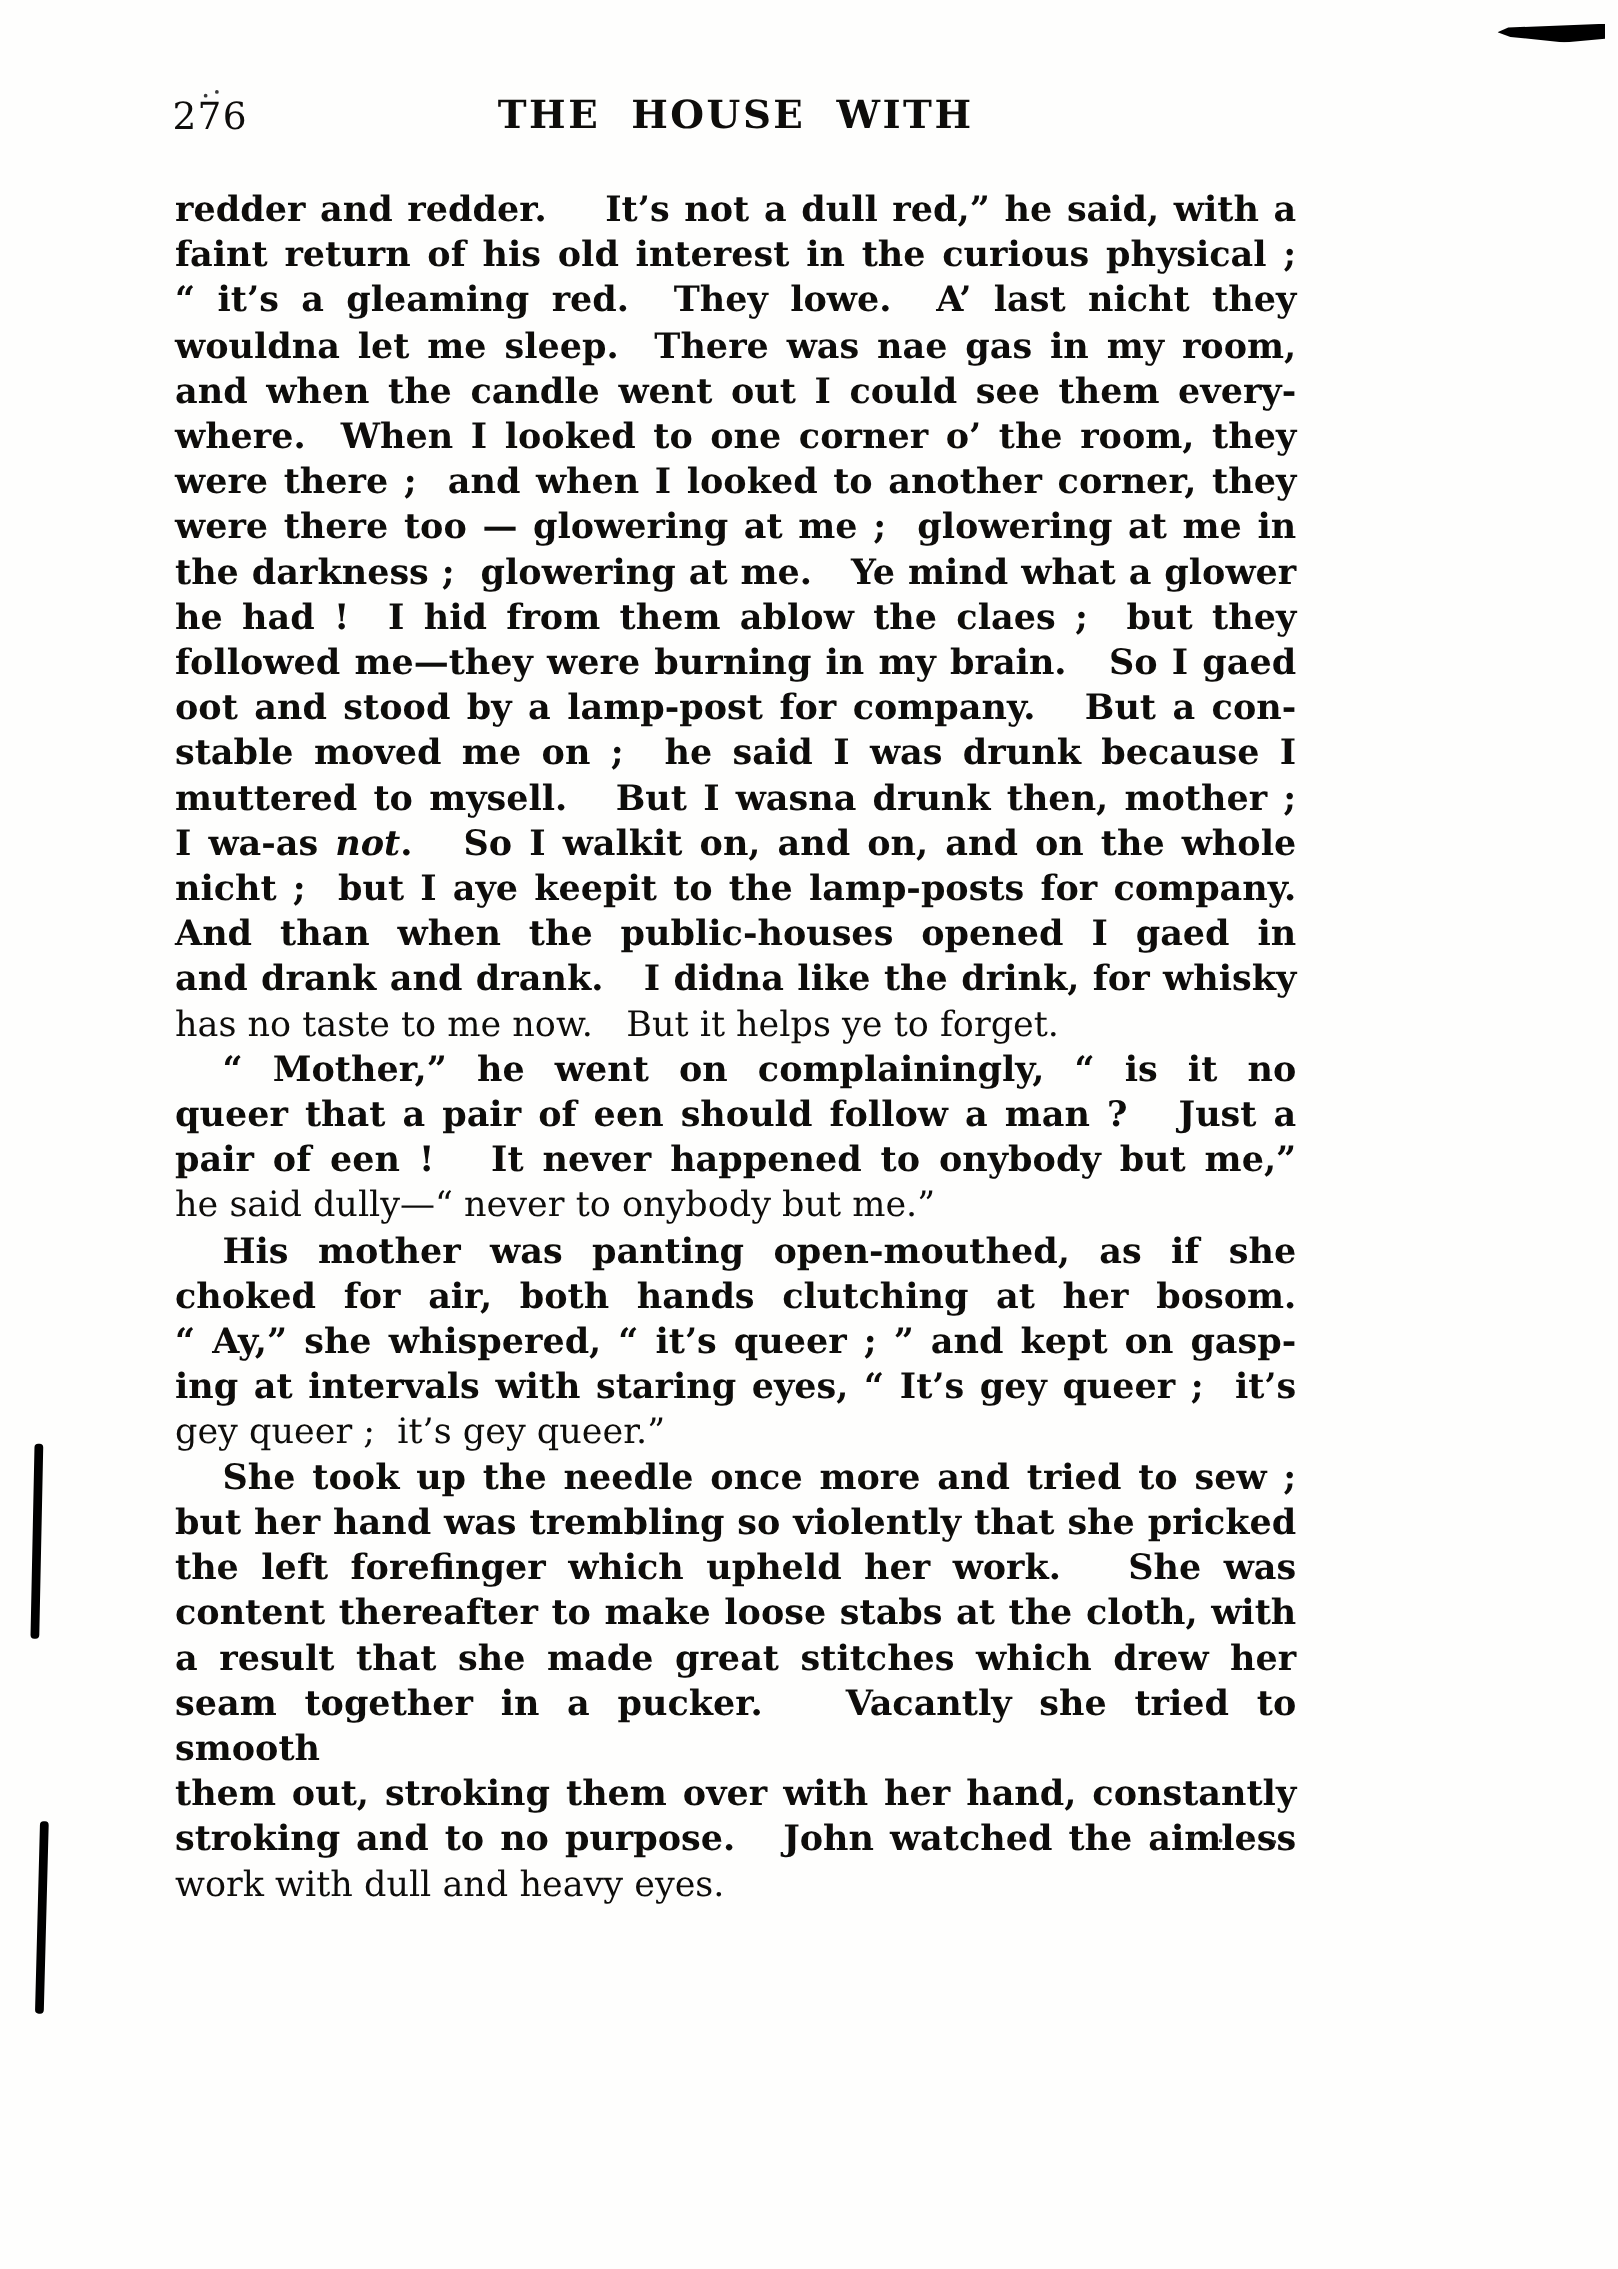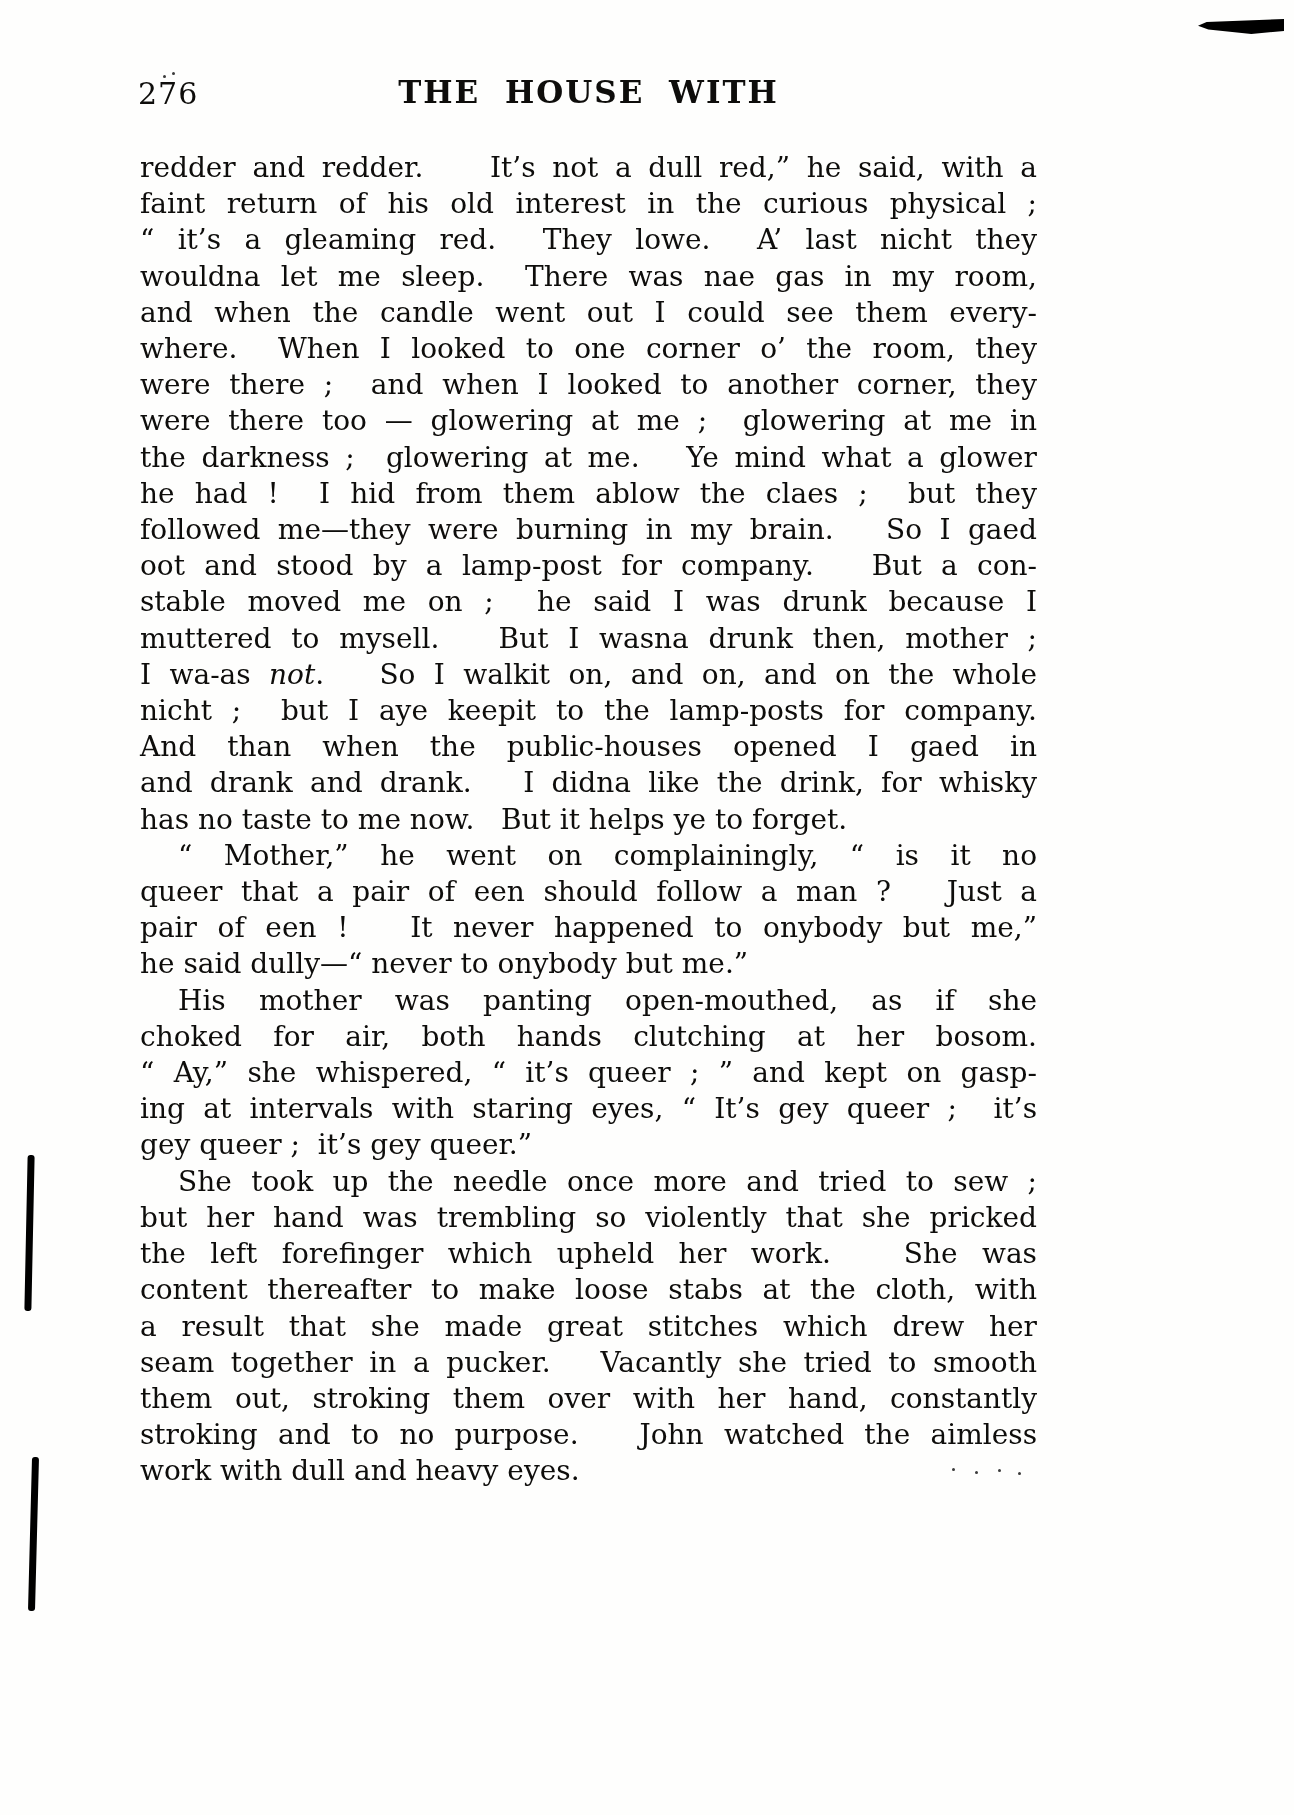--- a/index.html
+++ b/index.html
@@ -33,21 +33,21 @@
   .body-text {
     position: absolute;
     left: 140px;
     top: 150px;
     width: 897px;
     font-size: 28px;
     line-height: 36.2px;
     white-space: pre-wrap;
   }
   .line { min-height: 36.2px; }
-  .line.justify { text-align: justify; text-align-last: justify; }
+  .line.justify { text-align: justify; text-align-last: justify; font-weight: bold; }
   .line.last { text-align: center; text-align-last: left; }
   .line.indent { text-indent: 38px; }
   .italic { font-style: italic; margin-top: 26px; }
 
   
   .corner-mark {
     position: absolute;
     top: 19px;
     left: 1198px;
     width: 86px;

